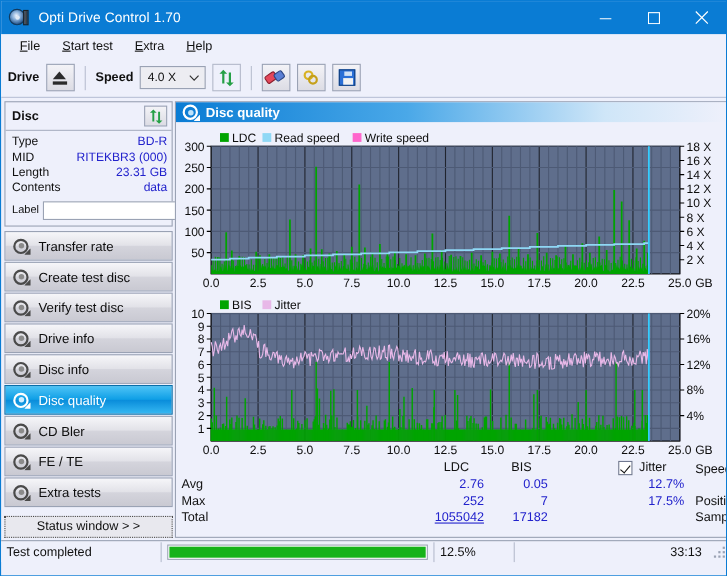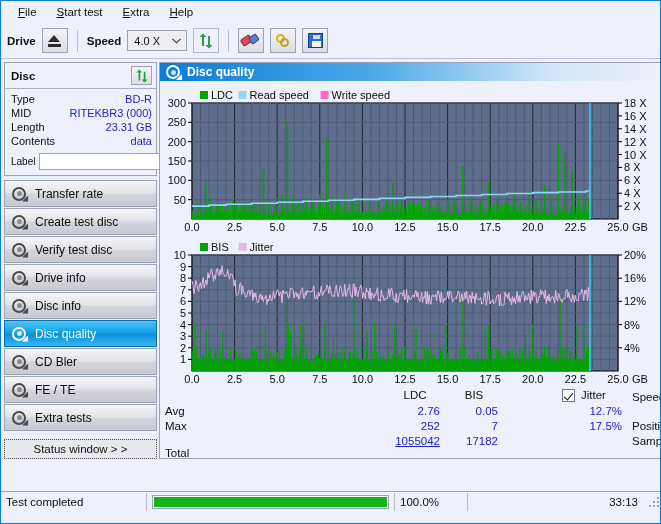--- a/index.html
+++ b/index.html
@@ -217,20 +217,45 @@
   .pbar { width:237px; height:14px; border:1px solid #9aa2b4; background:#fff; padding:1px; }
   .pbar .fill { height:100%; background:#16b21a; }
   .grip { margin-left:auto; margin-right:3px; width:10px;height:10px; position:relative;}
   .grip i{position:absolute;width:2px;height:2px;background:#9aa2b4;}
 </style>
 </head>
 <body>
 
 <div id="app">
 
+  <div class="titlebar">
+    <div class="title-icon">
+      <span class="disc"></span>
+        <span class="case"></span>
+    </div>
+    <div class="title-text">Opti Drive Control 1.70</div>
+    <div class="win-btns">
+      <div class="win-btn">
+        <svg width="11" height="11" viewBox="0 0 11 11">
+            <line x1="0" y1="6" x2="11" y2="6" stroke="#fff" stroke-width="1"></line>
+          </svg>
+      </div>
+      <div class="win-btn">
+        <svg width="11" height="11" viewBox="0 0 11 11">
+            <rect x="0.5" y="0.5" width="10" height="10" fill="none" stroke="#fff" stroke-width="1"></rect>
+          </svg>
+      </div>
+      <div class="win-btn close">
+        <svg width="12" height="12" viewBox="0 0 12 12">
+            <line x1="0.5" y1="0.5" x2="11.5" y2="11.5" stroke="#fff" stroke-width="1.1"></line>
+            <line x1="11.5" y1="0.5" x2="0.5" y2="11.5" stroke="#fff" stroke-width="1.1"></line>
+          </svg>
+      </div>
+    </div>
+  </div>
 
   <div class="menubar">
     <div class="menu-item"><span class="u">F</span><span>ile</span></div>
     <div class="menu-item"><span class="u">S</span><span>tart test</span></div>
     <div class="menu-item"><span class="u">E</span><span>xtra</span></div>
     <div class="menu-item"><span class="u">H</span><span>elp</span></div>
   </div>
 
   <div class="toolbar">
     <div class="tb-label">Drive</div>
@@ -1336,21 +1361,21 @@
           <div class="lbl" style="left:5px;top:18px;">Avg</div>
           <div class="val" style="left:200px;top:18px;width:80px;">2.76</div>
           <div class="val" style="left:286px;top:18px;width:52px;">0.05</div>
           <div class="val" style="left:390px;top:18px;width:72px;">12.7%</div>
 
           <div class="lbl" style="left:5px;top:33px;">Max</div>
           <div class="val" style="left:200px;top:33px;width:80px;">252</div>
           <div class="val" style="left:286px;top:33px;width:52px;">7</div>
           <div class="val" style="left:390px;top:33px;width:72px;">17.5%</div>
 
-          <div class="lbl" style="left:5px;top:60px;">Total</div>
+          <div class="lbl" style="left:5px;top:48px;">Total</div>
           <div class="val" style="left:200px;top:48px;width:80px;text-decoration:underline;">1055042</div>
           <div class="val" style="left:280px;top:48px;width:58px;">17182</div>
 
           <div class="lbl" style="left:472px;top:4px;">Speed</div>
 
           <div class="lbl" style="left:472px;top:33px;">Position</div>
 
           <div class="lbl" style="left:472px;top:48px;">Samples</div>
 
         </div>
@@ -1361,21 +1386,21 @@
 
   <div class="statusbar">
     <div class="sb-cell" style="width:145px;">Test completed</div>
     <div class="sb-sep"></div>
     <div class="sb-cell">
       <div class="pbar">
           <div class="fill" id="pfill" style="width: 100%;"></div>
         </div>
     </div>
     <div class="sb-sep"></div>
-    <div class="sb-cell" style="width:72px;">100.0%</div>
+    <div class="sb-cell" style="width:72px;">12.5%</div>
     <div class="sb-sep"></div>
     <div class="sb-cell" style="width:175px;justify-content:flex-end;">33:13</div>
     <div class="grip">
       <i style="left:8px;top:8px"></i>
         <i style="left:4px;top:8px"></i>
         <i style="left:8px;top:4px"></i>
         <i style="left:0;top:8px"></i>
         <i style="left:4px;top:4px"></i>
         <i style="left:8px;top:0"></i>
     </div>

